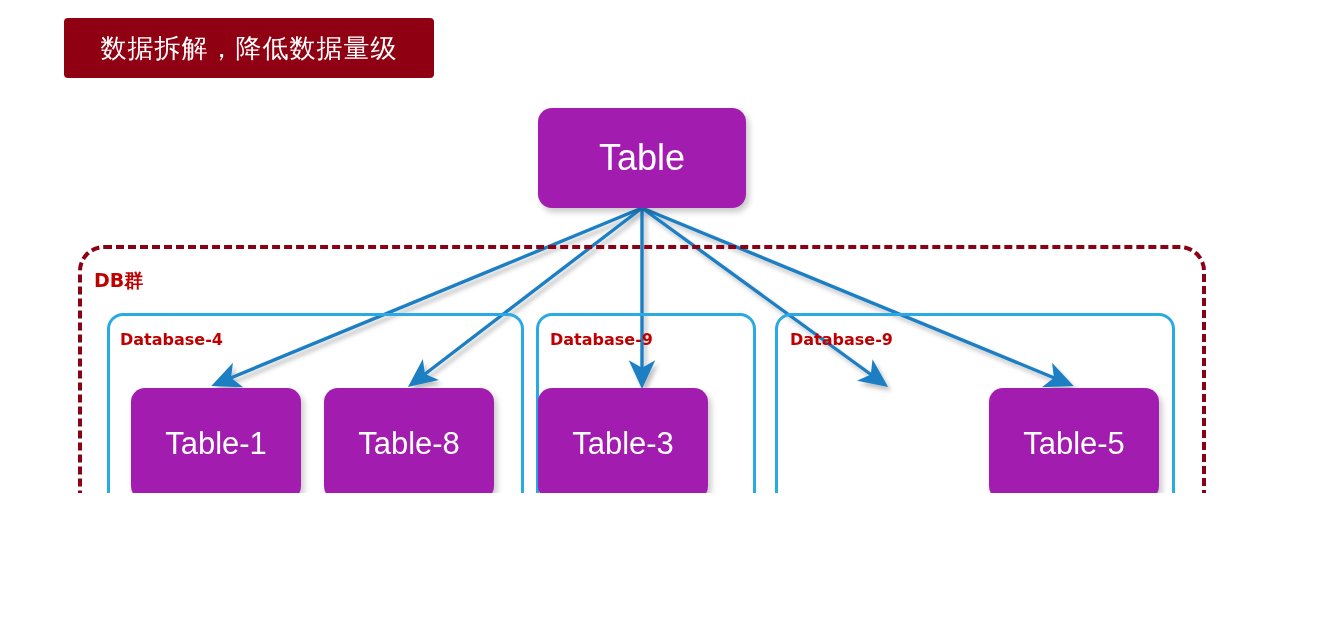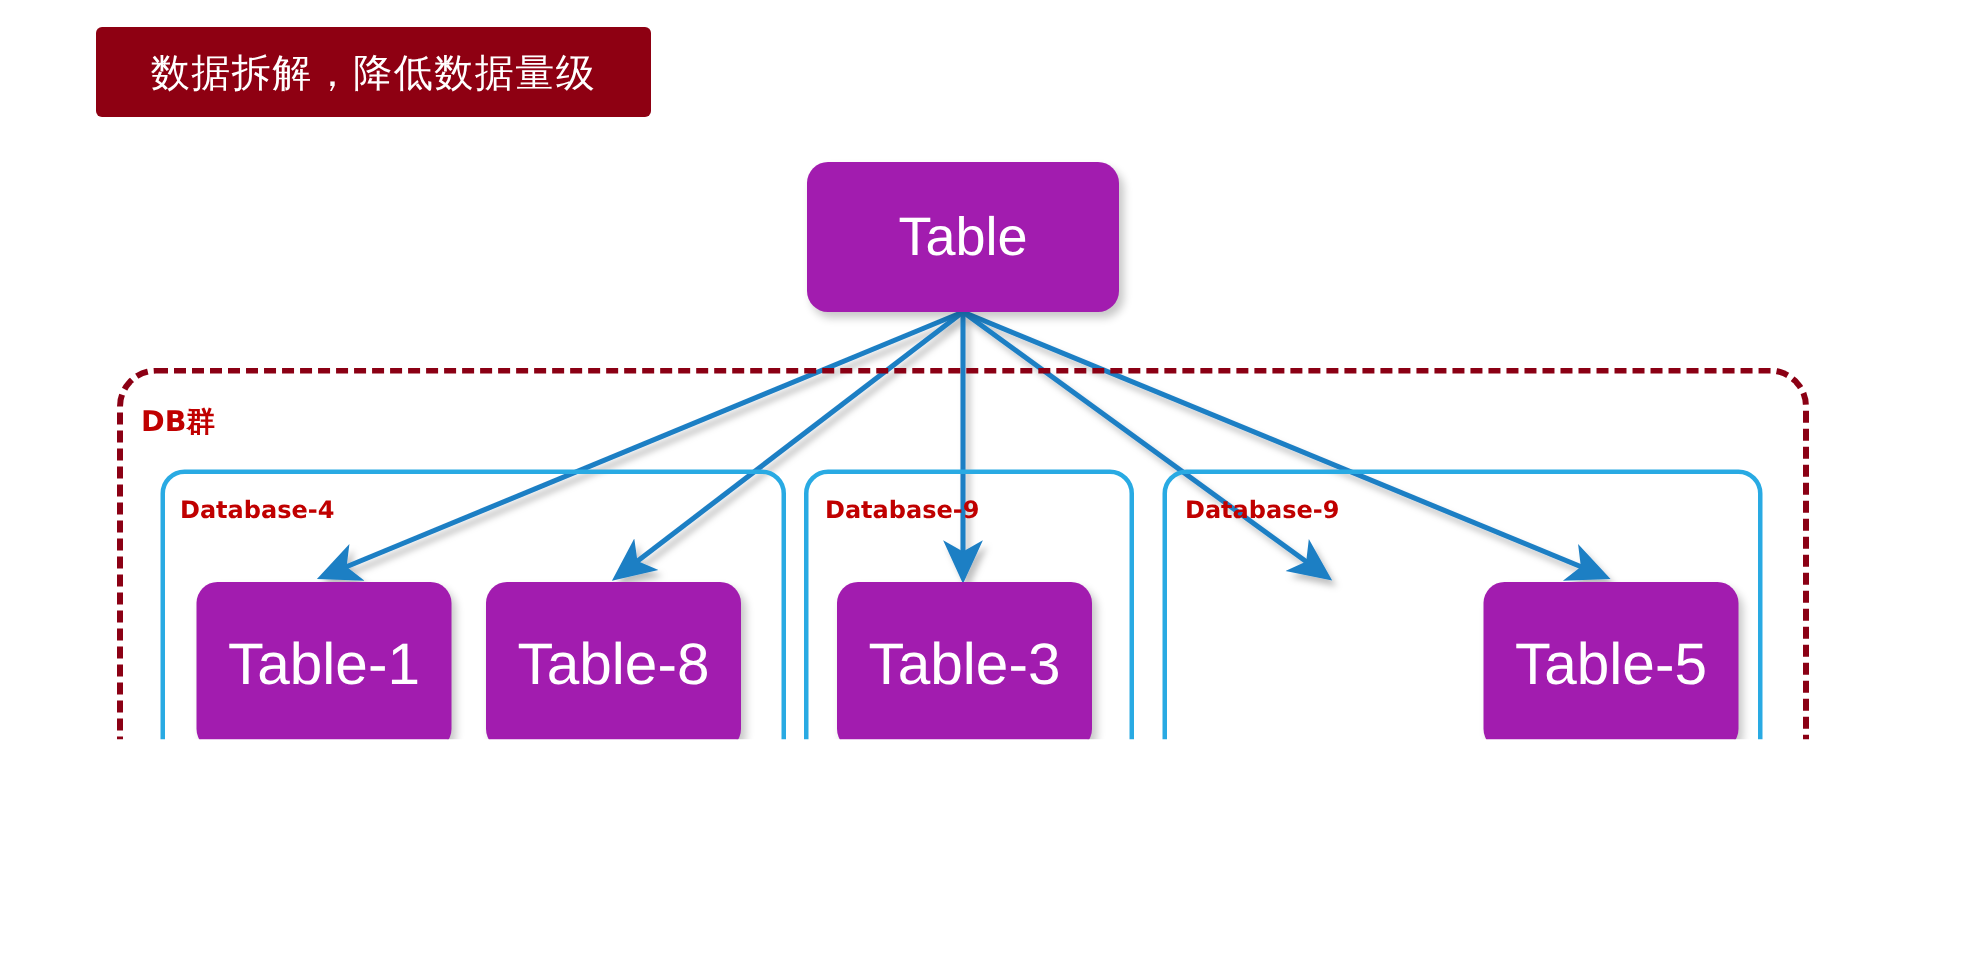--- a/index.html
+++ b/index.html
@@ -107,21 +107,21 @@
     left: 538px;
     top: 108px;
     width: 208px;
     height: 100px;
     font-size: 36px;
   }
   .table-leaf {
     top: 388px;
     width: 170px;
     height: 112px;
-    font-size: 39px;
+    font-size: 31px;
     text-align: center;
   }
 </style>
 </head>
 <body>
 
 <div id="canvas">
 
   <div class="title-banner">数据拆解，降低数据量级</div>
 
@@ -148,19 +148,19 @@
   <div class="db-group"></div>
   <div class="db-group-label">DB群</div>
 
   <div class="database-box" style="left:107px; width:417px;"></div>
   <div class="database-label" style="left:120px;">Database-4</div>
   <div class="table-box table-leaf" style="left:131px;">Table-1</div>
   <div class="table-box table-leaf" style="left:324px;">Table-8</div>
 
   <div class="database-box" style="left:536px; width:220px;"></div>
   <div class="database-label" style="left:550px;">Database-9</div>
-  <div class="table-box table-leaf" style="left:558px;">Table-3</div>
+  <div class="table-box table-leaf" style="left:538px;">Table-3</div>
 
   <div class="database-box" style="left:775px; width:400px;"></div>
   <div class="database-label" style="left:790px;">Database-9</div>
   <div class="table-box table-leaf" style="left:989px;">Table-5</div>
 
 </div>
 
 </body></html>

